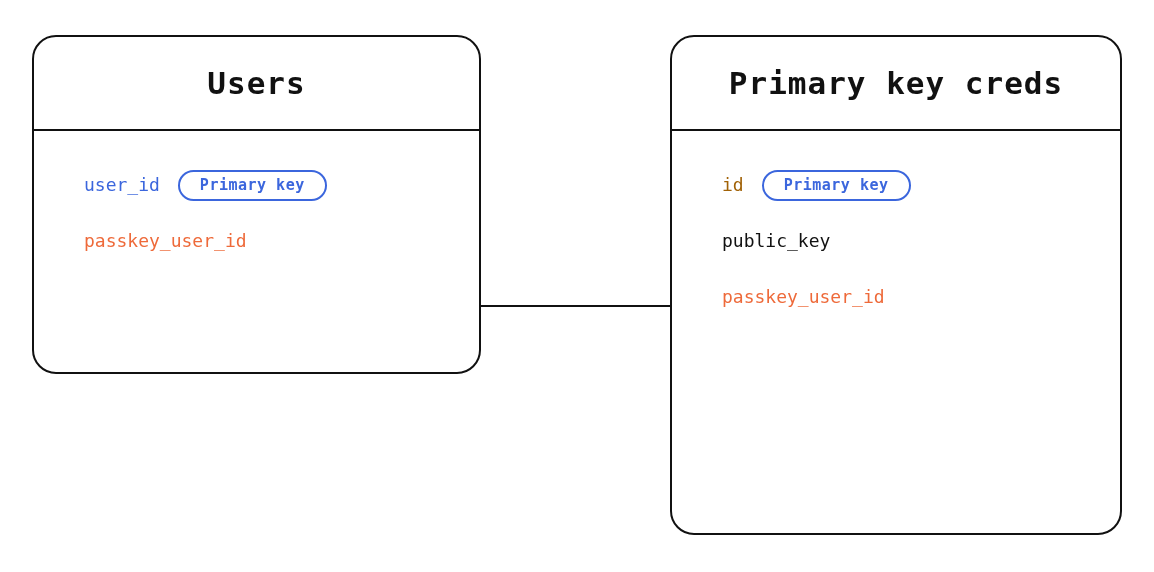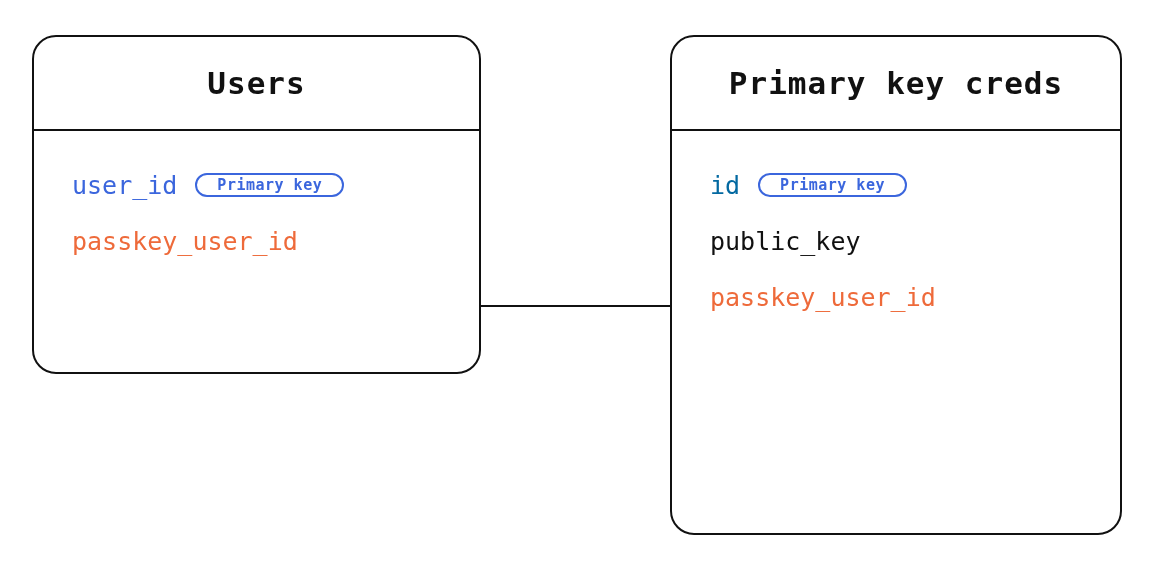--- a/index.html
+++ b/index.html
@@ -73,37 +73,38 @@
   .field-row {
     height: 56px;
     display: flex;
     align-items: center;
     padding-left: 38px;
     white-space: nowrap;
   }
 
   .field-name {
     font-family: "DejaVu Sans Mono", "Liberation Mono", monospace;
-    font-size: 25px;
+    font-size: 18px;
     letter-spacing: 0px;
     color: #111111;
     line-height: 1;
+    margin-left: 12px;
   }
   .field-name.type-pk   { color: #3B66DD; }
   .field-name.type-fk   { color: #EE6A3A; }
   .field-name.type-plain{ color: #111111; }
 
   
   .pk-badge {
     display: inline-flex;
     align-items: center;
     justify-content: flex-start;
     margin-left: 18px;
     padding: 0 20px;
-    height: 24px;
+    height: 31px;
     box-sizing: border-box;
     border: 2px solid #3B66DD;
     border-radius: 999px;
     background: transparent;
   }
   .pk-badge-label {
     font-family: "DejaVu Sans Mono", "Liberation Mono", monospace;
     font-weight: bold;
     font-size: 15px;
     letter-spacing: 0.5px;
@@ -132,21 +133,21 @@
           <span class="field-name type-fk" style="color: rgb(238, 106, 58);">passkey_user_id</span>
         </div>
       </div>
     </div>
     <div class="entity" style="left: 670px; top: 35px; width: 452px; height: 500px; border-color: rgb(17, 17, 17);">
       <div class="entity-header" style="border-bottom-color: rgb(17, 17, 17);">
         <div class="entity-title" style="color: rgb(17, 17, 17);">Primary key creds</div>
       </div>
       <div class="entity-fields">
         <div class="field-row">
-          <span class="field-name type-pk" style="color: #0369a1;">id</span>
+          <span class="field-name type-pk" style="color: #a16207;">id</span>
           <span class="pk-badge" style="border-color: rgb(59, 102, 221);">
             <span class="pk-badge-label" style="color: rgb(59, 102, 221);">Primary key</span>
           </span>
         </div>
         <div class="field-row">
           <span class="field-name type-plain" style="color: rgb(17, 17, 17);">public_key</span>
         </div>
         <div class="field-row">
           <span class="field-name type-fk" style="color: rgb(238, 106, 58);">passkey_user_id</span>
         </div>

